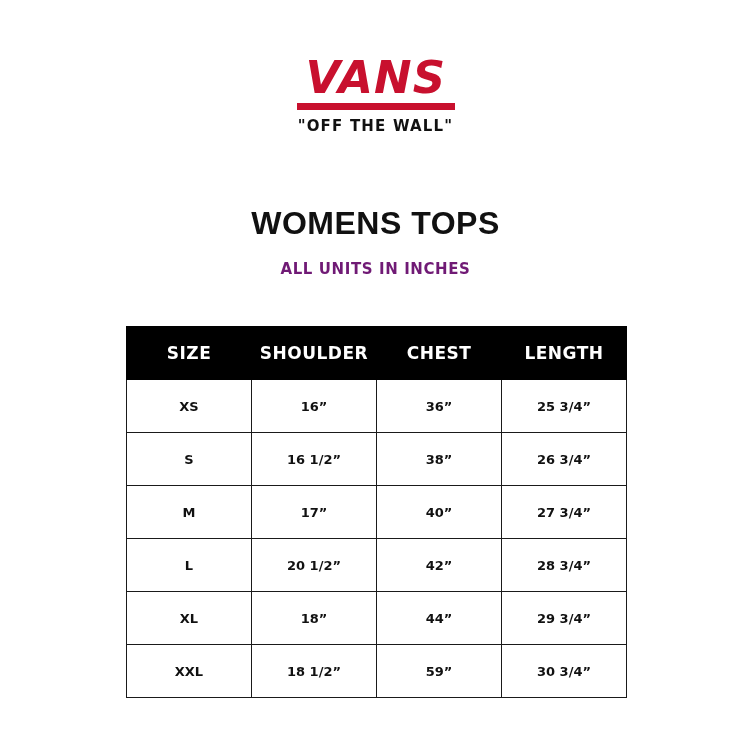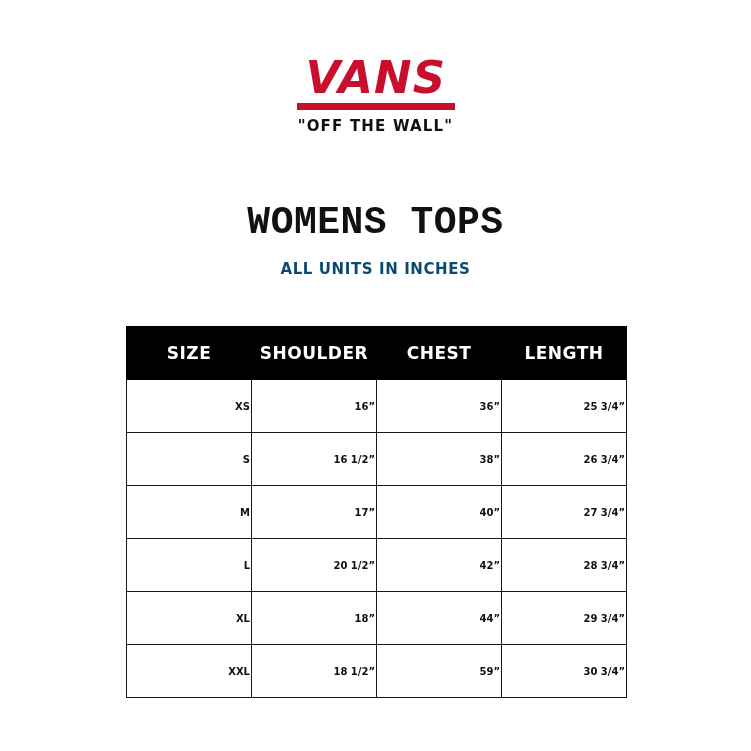--- a/index.html
+++ b/index.html
@@ -58,34 +58,34 @@
 
   
   .title-block {
     position: absolute;
     top: 200px;
     left: 0;
     width: 751px;
     text-align: center;
   }
   .main-title {
-    font-family: Liberation Mono, monospace;
-    font-weight: 700;
-    font-size: 38px;
+    font-family: Liberation Sans, sans-serif;
+    font-weight: 700;
+    font-size: 32px;
     line-height: 46px;
     letter-spacing: 0.5px;
     color: #111111;
   }
   .subtitle {
     margin-top: 14px;
     font-family: "DejaVu Sans", sans-serif;
     font-weight: 700;
     font-size: 15px;
     letter-spacing: 0.6px;
-    color: #0c4a6e;
+    color: #701a75;
   }
 
   
   .table-wrap {
     position: absolute;
     top: 326px;
     left: 126px;
     width: 500px;
   }
   table.size-chart {
@@ -104,23 +104,23 @@
     height: 50px;
     text-align: center;
     vertical-align: middle;
     border: 1px solid #000000;
   }
   table.size-chart tbody td {
     background: #ffffff;
     color: #111111;
     font-family: "DejaVu Sans", sans-serif;
     font-weight: 700;
-    font-size: 10px;
+    font-size: 13px;
     height: 50px;
-    text-align: right;
+    text-align: center;
     vertical-align: middle;
     border: 1px solid #1a1a1a;
   }
   col.c-size { width: 125px; }
   col.c-shoulder { width: 125px; }
   col.c-chest { width: 125px; }
   col.c-length { width: 125px; }
 </style>
 </head>
 <body>

